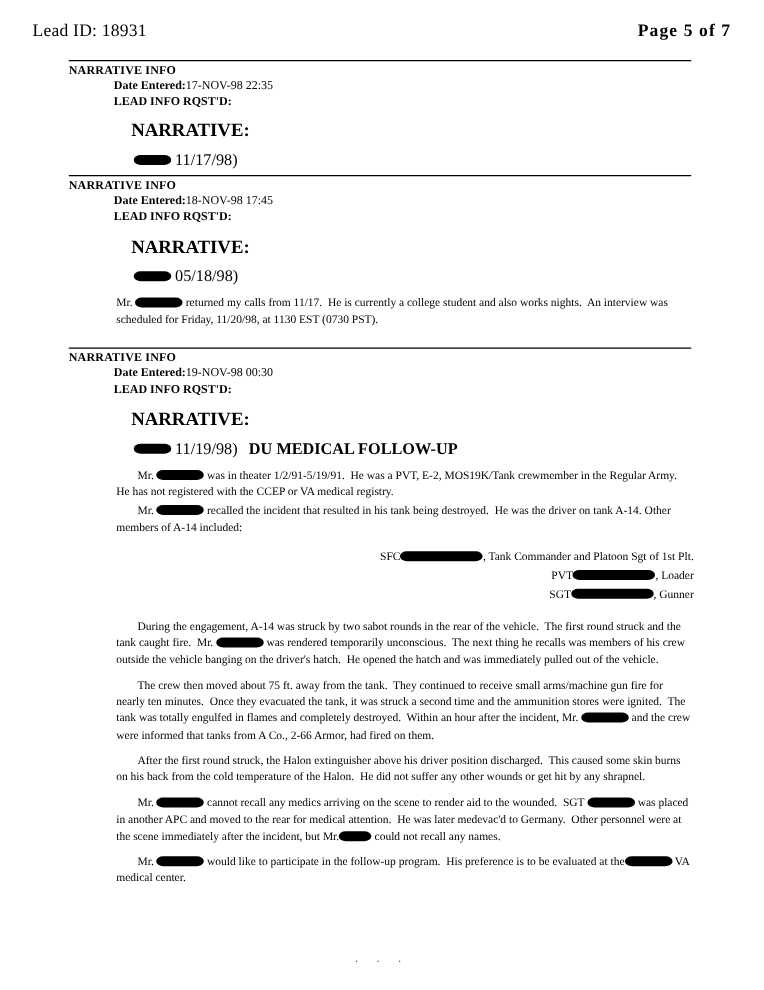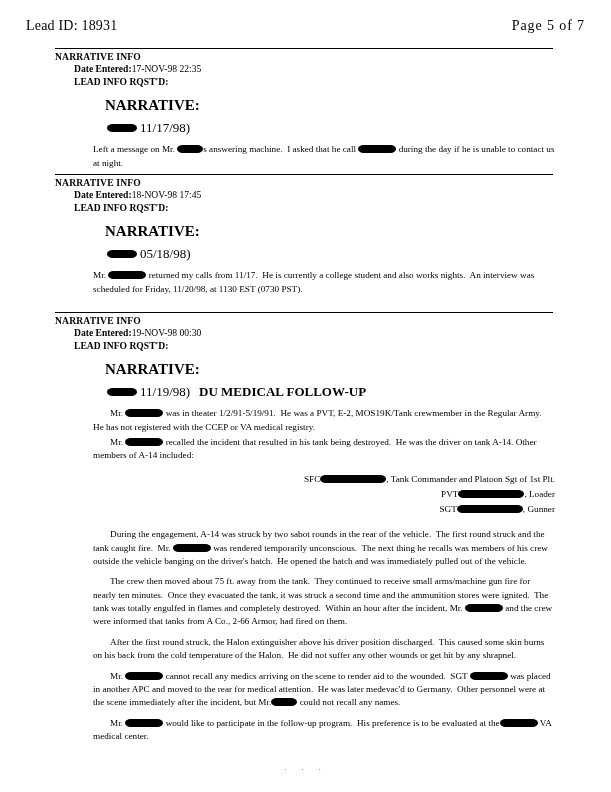--- a/index.html
+++ b/index.html
@@ -33,20 +33,21 @@
     position: absolute;
     left: 26px;
     top: 0;
     letter-spacing: 0.2px;
   }
   .hdr .page-num {
     position: absolute;
     right: 26px;
     top: 0;
     letter-spacing: 0.9px;
+    font-weight: bold;
   }
   .body-area {
     position: absolute;
     left: 55px;
     top: 48px;
     width: 500px;
   }
   .rule {
     border: 0;
     border-top: 1.4px solid #000;
@@ -59,21 +60,21 @@
   }
   .sec-title {
     font-weight: bold;
     font-size: 9.6px;
     letter-spacing: 0.15px;
     margin: 2px 0 1px 0;
   }
   .kv {
     font-size: 9.6px;
     font-weight: bold;
-    margin-left: 19px;
+    margin-left: 36px;
     line-height: 1.32;
   }
   .kv .val {
     font-weight: normal;
   }
   .narr-label {
     font-size: 15px;
     font-weight: bold;
     margin-left: 50px;
     margin-top: 9px;
@@ -153,23 +154,20 @@
       <hr class="rule">
       <div class="sec-title">NARRATIVE INFO</div>
       <div class="kv">
         <span>Date Entered:</span><span class="val">17-NOV-98 22:35</span>
       </div>
       <div class="kv">LEAD INFO RQST'D:</div>
       <div class="narr-label">NARRATIVE:</div>
       <div class="date-line">
         <span class="redact date"></span>
         <span>11/17/98)</span>
-      </div>
-      <div class="para">
-        Left a message on Mr. <span class="redact sm"></span>s answering machine.&nbsp; I asked that he call <span class="redact md"></span> during the day if he is unable to contact us at night.
       </div>
     </div>
 
     <div class="block sec-wrap">
       <hr class="rule" style="margin-top:4px">
       <div class="sec-title">NARRATIVE INFO</div>
       <div class="kv">
         <span>Date Entered:</span><span class="val">18-NOV-98 17:45</span>
       </div>
       <div class="kv">LEAD INFO RQST'D:</div>

